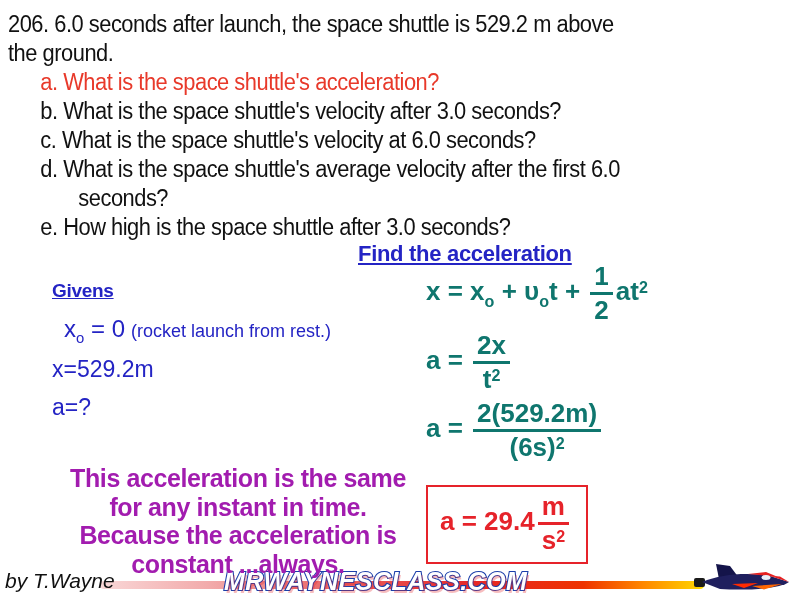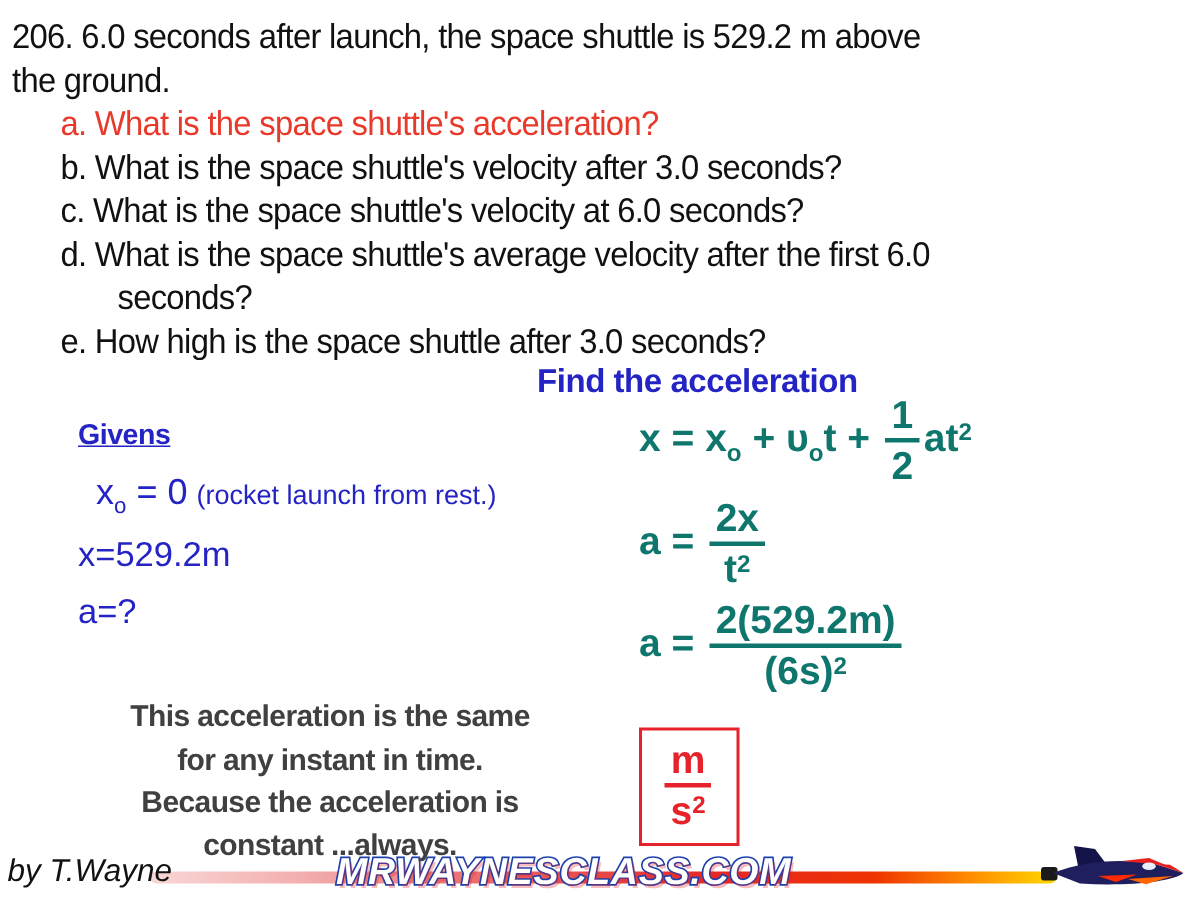--- a/index.html
+++ b/index.html
@@ -16,21 +16,21 @@
     transform:scaleX(0.95); transform-origin:0 0;
   }
   .p-line { white-space:nowrap; }
   .q-item { margin-left:34px; white-space:nowrap; }
   .q-red  { color:#e8392a; }
   .q-wrap { margin-left:74px; }
   
   .find-heading {
     position:absolute; left:358px; top:241px;
     color:#2424c4; font-weight:bold; font-size:22px;
-    letter-spacing:-0.3px;
+    text-decoration:underline; letter-spacing:-0.3px;
   }
   .givens { position:absolute; left:52px; top:280px; color:#2424c4; }
   .g-head { font-size:19px; font-weight:bold; text-decoration:underline; margin-bottom:13px; letter-spacing:-0.3px; }
   .g-x0   { font-size:24px; margin-bottom:13px;margin-left:12px; }
   .g-note { font-size:18px; margin-left:6px; }
   .g-line { font-size:23px; margin-bottom:11px; }
   
   .eq { position:absolute; color:#0f766e; font-weight:bold; }
   .eq1 { left:426px; top:262px; font-size:26px; }
   .eq2 { left:426px; top:331px; font-size:26px; }
@@ -44,23 +44,23 @@
   .frac .fnum { border-bottom:3px solid currentColor; padding:0 4px 1px; }
   .frac .fden { padding:1px 4px 0; }
   .answer-box {
     position:absolute; left:426px; top:485px;
     border:2.5px solid #e6232a; padding:5px 14px 7px 12px;
     color:#e6232a; font-weight:bold; font-size:26px;
     background:#ffffff;
   }
   
   .note {
-    position:absolute; left:10px; top:464px; width:420px;
-    text-align:center; color:#404040; font-weight:bold;
-    font-size:20px; line-height:28.5px; letter-spacing:-0.4px;
+    position:absolute; left:28px; top:464px; width:420px;
+    text-align:center; color:#a21caf; font-weight:bold;
+    font-size:25px; line-height:28.5px; letter-spacing:-0.4px;
     z-index:3;
   }
   
   .credit {
     position:absolute; left:5px; top:569px;
     font-style:italic; font-size:21px; color:#111111; z-index:2;
   }
   .stripe {
     position:absolute; left:100px; top:581px; width:604px; height:8px;
     border-radius:4px; z-index:1;
@@ -111,21 +111,21 @@
 </div>
 
 <div class="eq eq3">
   <span>a = </span><span class="frac">
       <span class="fnum">2(529.2m)</span>
       <span class="fden"><span>(6s)</span><span class="sp">2</span></span>
     </span>
 </div>
 
 <div class="answer-box">
-  <span class="frac">
+  <span>a = 29.4</span><span class="frac">
       <span class="fnum">m</span>
       <span class="fden"><span>s</span><span class="sp">2</span></span>
     </span>
 </div>
 
 <div class="givens">
   <div class="g-head">Givens</div>
   <div class="g-x0">
     <span>x</span><span class="sb">o</span><span> = 0</span><span class="g-note">(rocket launch from rest.)</span>
   </div>

